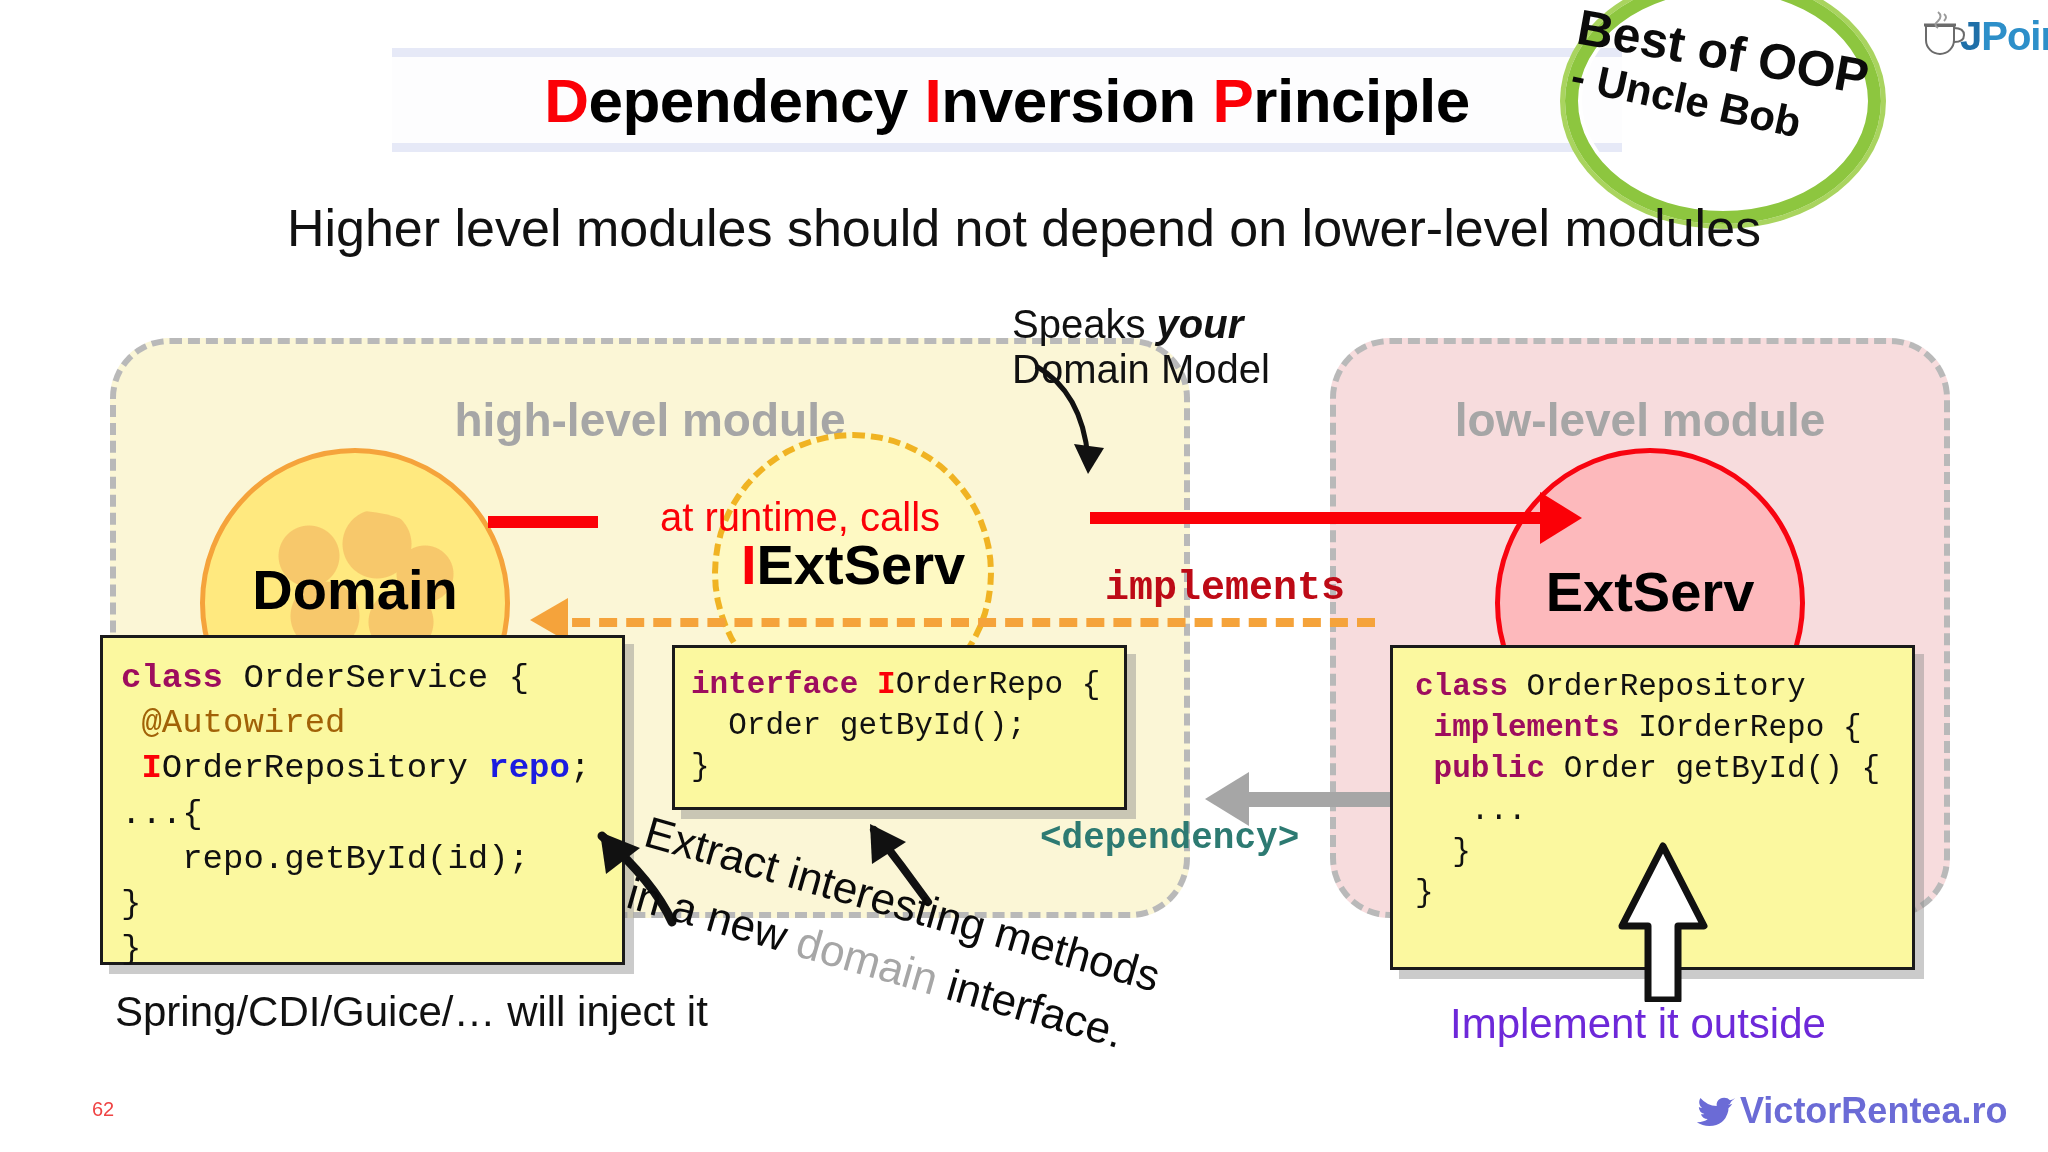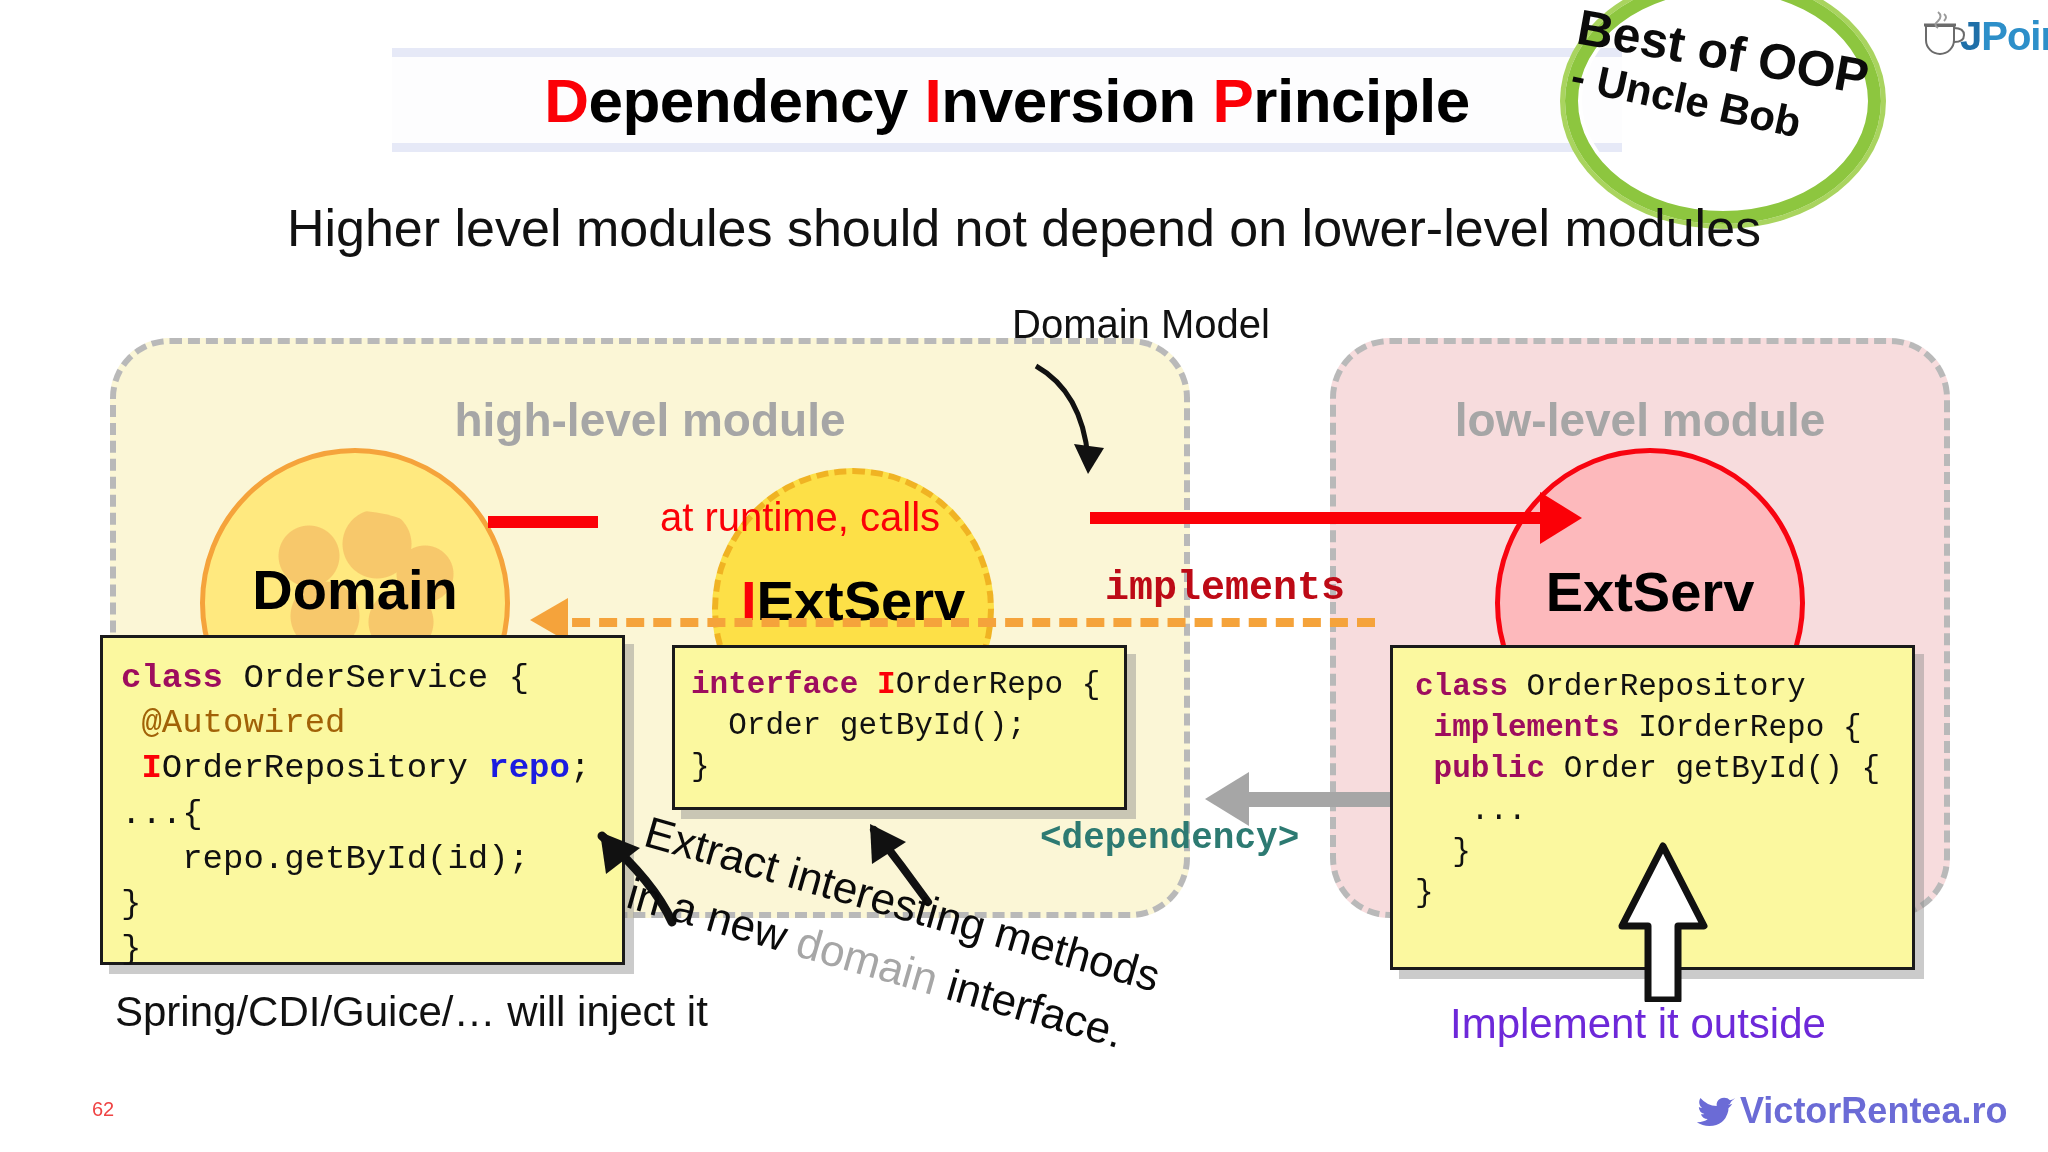--- a/index.html
+++ b/index.html
@@ -79,22 +79,22 @@
     border-radius:50% 50% 44% 44%;
     background:
       radial-gradient(circle at 26% 30%, #f7c76a 0 30px, transparent 31px),
       radial-gradient(circle at 60% 22%, #f7c76a 0 34px, transparent 35px),
       radial-gradient(circle at 84% 42%, #f7c76a 0 28px, transparent 29px),
       radial-gradient(circle at 34% 70%, #f7c76a 0 34px, transparent 35px),
       radial-gradient(circle at 72% 74%, #f7c76a 0 32px, transparent 33px);
     opacity:.95;
   }
   #iextserv-circle{
-    left:712px;top:468px;width:270px;height:270px;border-radius:50%;
-    background:#fde047;border:6px dashed #f0b323;
+    left:712px;top:432px;width:270px;height:270px;border-radius:50%;
+    background:#fef9c3;border:6px dashed #f0b323;
   }
   #extserv-circle{
     left:1495px;top:448px;width:300px;height:300px;border-radius:50%;
     background:#fdb9bc;border:5px solid #f80410;
   }
   .circle-title{
     position:absolute;width:100%;text-align:center;
     font-size:56px;font-weight:bold;color:#000;
   }
   #domain-title{top:104px;}
@@ -236,20 +236,21 @@
 
 <div class="abs" id="orange-dash-line"></div>
 <div class="abs" id="orange-arrow-head"></div>
 <div class="abs" id="implements-label">implements</div>
 
 <div class="abs" id="gray-arrow-line"></div>
 <div class="abs" id="gray-arrow-head"></div>
 <div class="abs" id="dependency-label">&lt;dependency&gt;</div>
 
 <div class="abs" id="speaks-note">
+  <div><span>Speaks </span><b>your</b></div>
   <div>Domain Model</div>
 </div>
 <svg class="abs" style="left:1028px;top:360px;" width="120" height="130">
   <path d="M8 6 q46 26 52 92" fill="none" stroke="#111" stroke-width="5"></path>
   <path d="M46 84 l14 30 l16 -26 z" fill="#111"></path>
 </svg>
 
 <div class="abs code-box" id="code-left"><div><span class="kw">class</span><span class="plain"> OrderService {</span></div><div> <span class="ann">@Autowired</span></div><div> <span class="redi">I</span><span class="plain">OrderRepository </span><span class="var">repo</span><span class="plain">;</span></div><div class="plain">...{</div><div class="plain">   repo.getById(id);</div><div class="plain">}</div><div class="plain">}</div></div>
 
 <div class="abs code-box" id="code-mid"><div><span class="kw">interface</span><span class="plain"> </span><span class="redi">I</span><span class="plain">OrderRepo {</span></div><div class="plain">  Order getById();</div><div class="plain">}</div></div>

